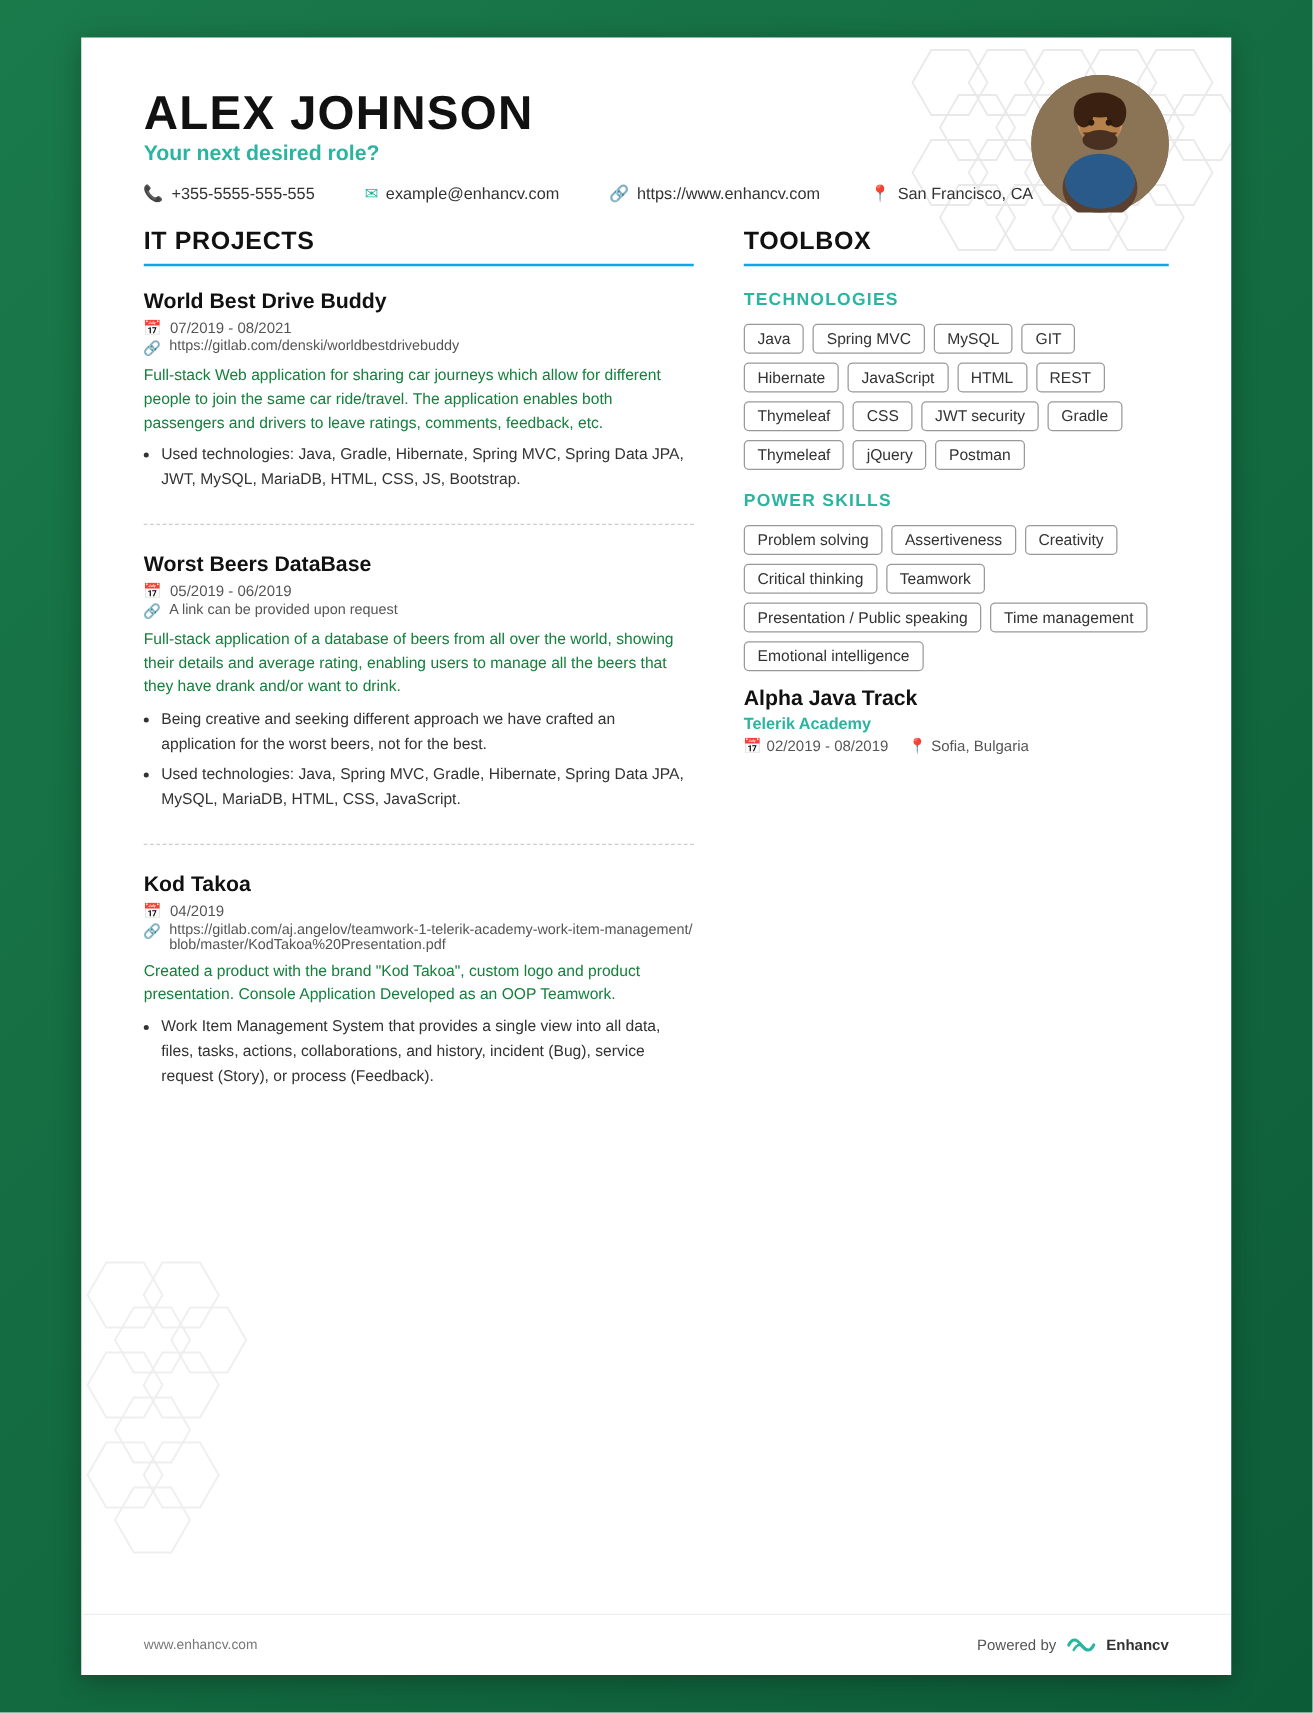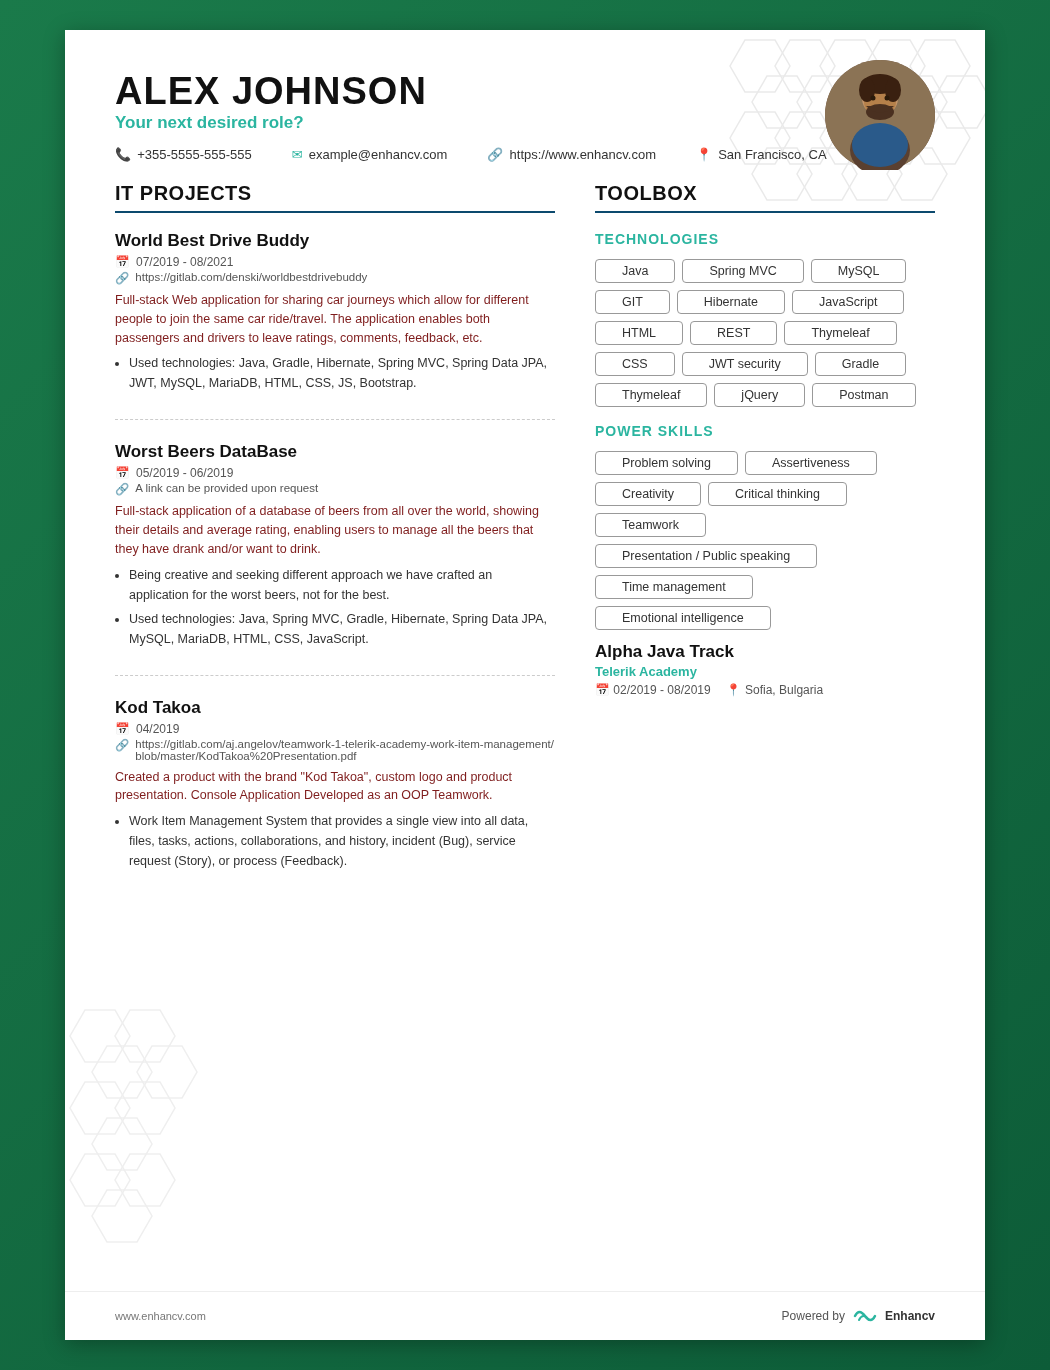--- a/index.html
+++ b/index.html
@@ -84,21 +84,21 @@
     .right-col {
       flex: 0.85;
     }
 
     
     .section-title {
       font-size: 20px;
       font-weight: 900;
       color: #111;
       text-transform: uppercase;
-      border-bottom: 2px solid #0c4a6e;
+      border-bottom: 2px solid #0ea5e9;
       padding-bottom: 6px;
       margin-bottom: 18px;
       letter-spacing: 0.5px;
     }
     .section-title-colored {
       font-size: 14px;
       font-weight: 900;
       color: #2bb5a0;
       text-transform: uppercase;
       letter-spacing: 1px;
@@ -132,21 +132,21 @@
       font-size: 11.5px;
       color: #555;
       display: flex;
       align-items: flex-start;
       gap: 6px;
       margin-bottom: 6px;
       word-break: break-all;
     }
     .project-desc {
       font-size: 12.5px;
-      color: #7f1d1d;
+      color: #15803d;
       line-height: 1.5;
       margin-bottom: 6px;
     }
     .project-bullets {
       padding-left: 14px;
       font-size: 12.5px;
       color: #333;
       line-height: 1.6;
     }
     .project-bullets li {
@@ -156,21 +156,21 @@
     
     .tags-wrap {
       display: flex;
       flex-wrap: wrap;
       gap: 7px;
       margin-bottom: 12px;
     }
     .tag {
       border: 1.5px solid #999;
       border-radius: 4px;
-      padding: 4px 26px;
+      padding: 4px 10px;
       font-size: 12.5px;
       color: #333;
       background: #fff;
     }
 
     
     .edu-title {
       font-size: 17px;
       font-weight: 800;
       color: #111;

